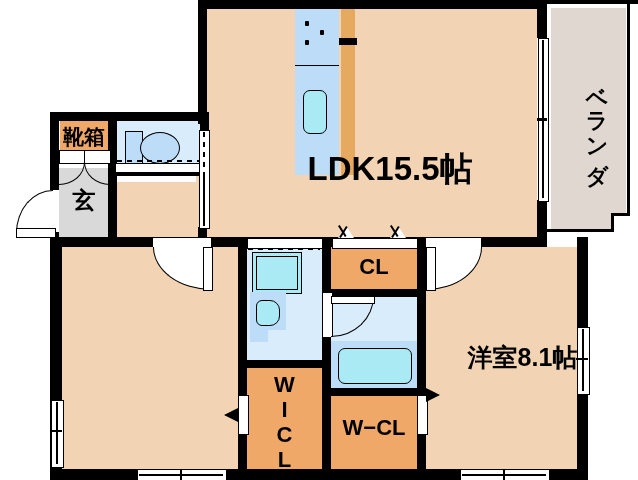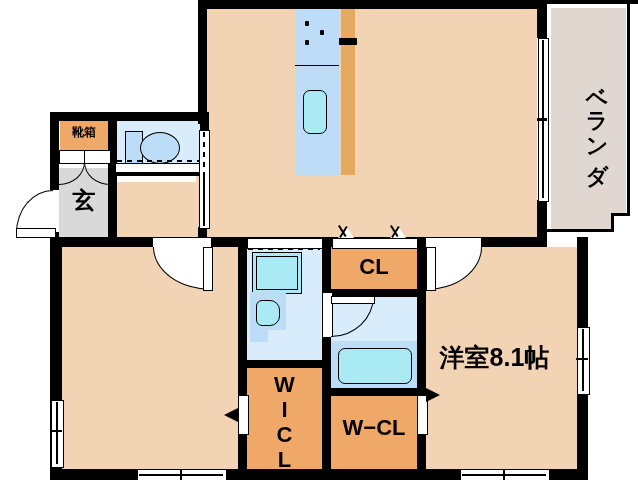--- a/index.html
+++ b/index.html
@@ -41,21 +41,21 @@
     font-family: "Liberation Sans", sans-serif;
     white-space: nowrap;
     line-height: 1;
     text-align: center;
   }
   .lbl-ldk    { font-size: 33px; font-weight: bold; letter-spacing: 0px; }
   .lbl-room   { font-size: 25px; font-weight: bold; }
   .lbl-cl     { font-size: 22px; font-weight: bold; }
   .lbl-wcl    { font-size: 22px; font-weight: bold; }
   .lbl-wicl   { font-size: 22px; font-weight: bold; writing-mode: vertical-rl; text-orientation: upright; line-height: 1.05;}
-  .lbl-kutsu  { font-size: 12px; font-weight: bold; }
+  .lbl-kutsu  { font-size: 21px; font-weight: bold; }
   .lbl-gen    { font-size: 23px; font-weight: bold; }
   .lbl-veranda{ font-size: 22px; font-weight: bold; writing-mode: vertical-rl; text-orientation: upright; line-height: 1.15; }
 
   
   .arc {
     border: 1.5px solid #000;
     background: #ffffff;
   }
   .arc-br { border-radius: 0 0 100% 0; }   
   .arc-bl { border-radius: 0 0 0 100%; }
@@ -236,23 +236,24 @@
   <div class="abs win-line" style="left:180px; top:469px; width:2px; height:11px;"></div>
 
   <div class="abs white" style="left:577px; top:327px; width:11px; height:66px; border:1.5px solid #000;"></div>
   <div class="abs win-line" style="left:582px; top:329px; width:2px; height:62px;"></div>
   <div class="abs win-line" style="left:576px; top:358px; width:12px; height:2px;"></div>
 
   <div class="abs white" style="left:460px; top:469px; width:88px; height:11px; border:1.5px solid #000;"></div>
   <div class="abs win-line" style="left:462px; top:474px; width:84px; height:2px;"></div>
   <div class="abs win-line" style="left:503px; top:469px; width:2px; height:11px;"></div>
 
-
-
-  <div class="abs lbl lbl-room" style="left:422px; top:345px; width:145px;">洋室8.1帖</div>
+  <div class="abs lbl lbl-ldk" style="left:295px; top:152px; width:190px;">LDK15.5帖</div>
+
+
+  <div class="abs lbl lbl-room" style="left:450px; top:345px; width:145px;">洋室8.1帖</div>
 
   <div class="abs lbl lbl-veranda" style="left:566px; top:62px; width:44px; height:120px;">ベランダ</div>
 
   <div class="abs lbl lbl-gen" style="left:60px; top:189px; width:48px;">玄</div>
 
   <div class="abs lbl lbl-kutsu" style="left:60px; top:126px; width:48px;">靴箱</div>
 
   <div class="abs lbl lbl-wcl" style="left:330px; top:417px; width:88px;">W−CL</div>
 
   <div class="abs lbl lbl-cl" style="left:333px; top:256px; width:82px;">CL</div>

